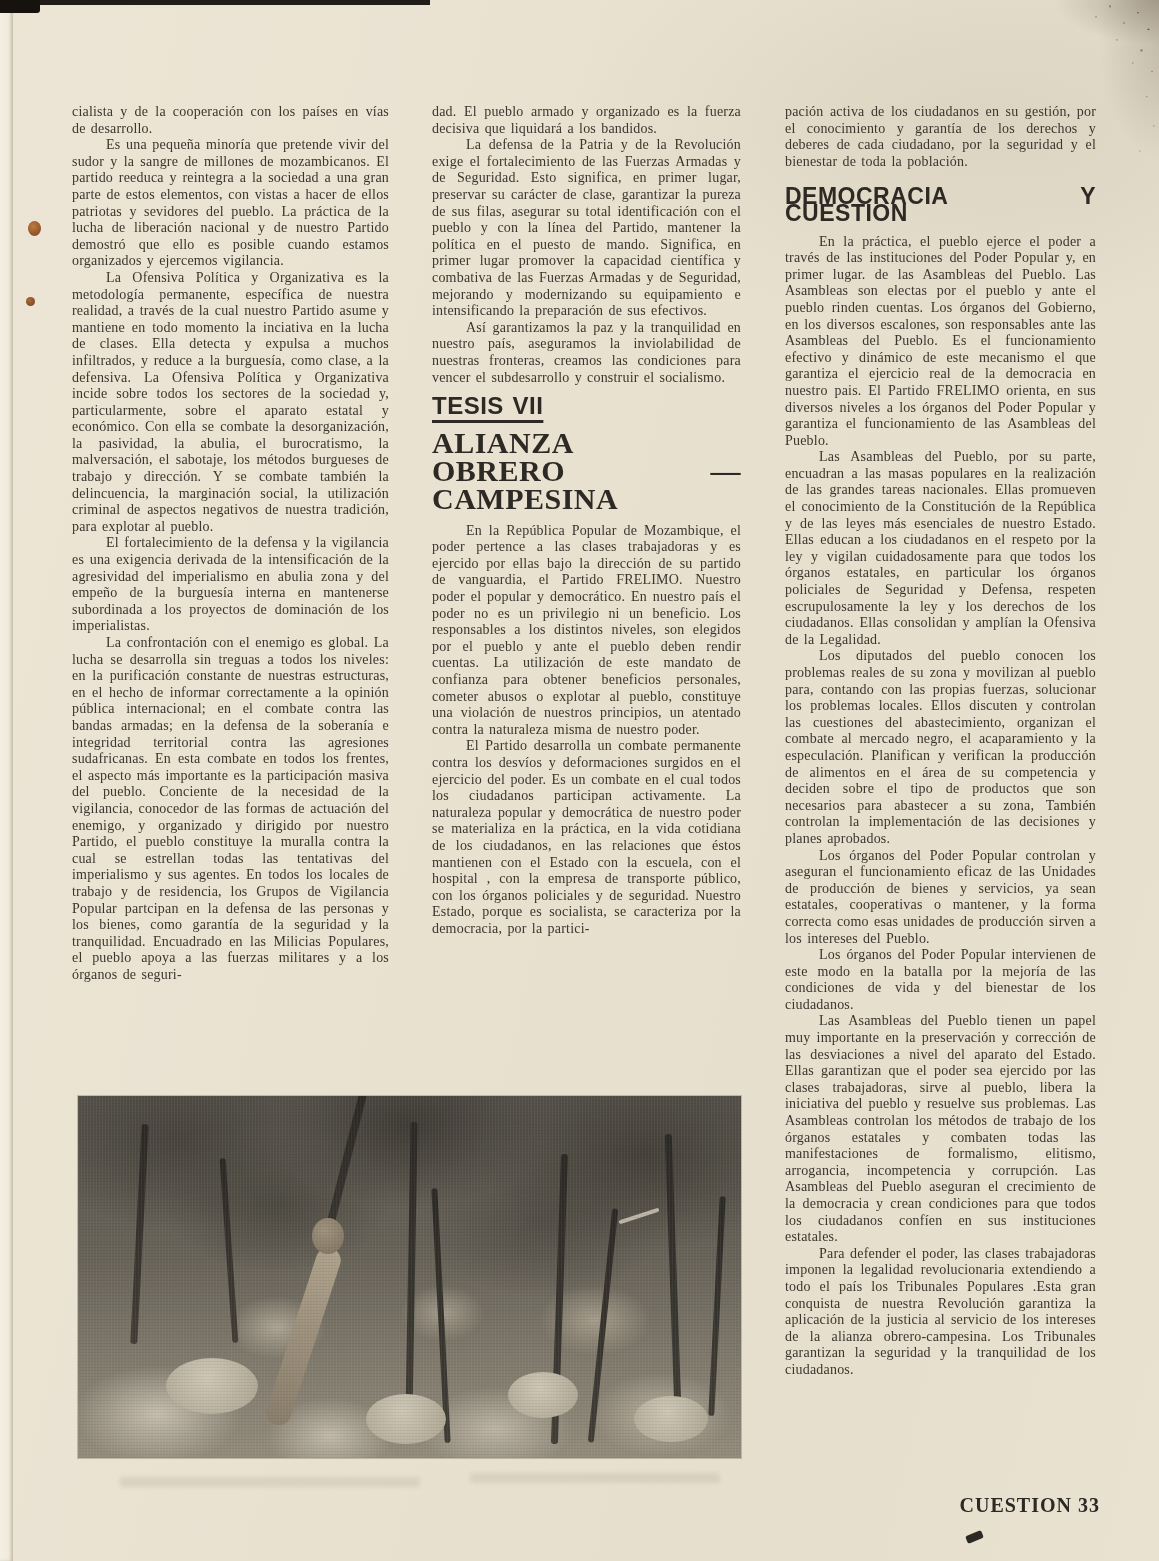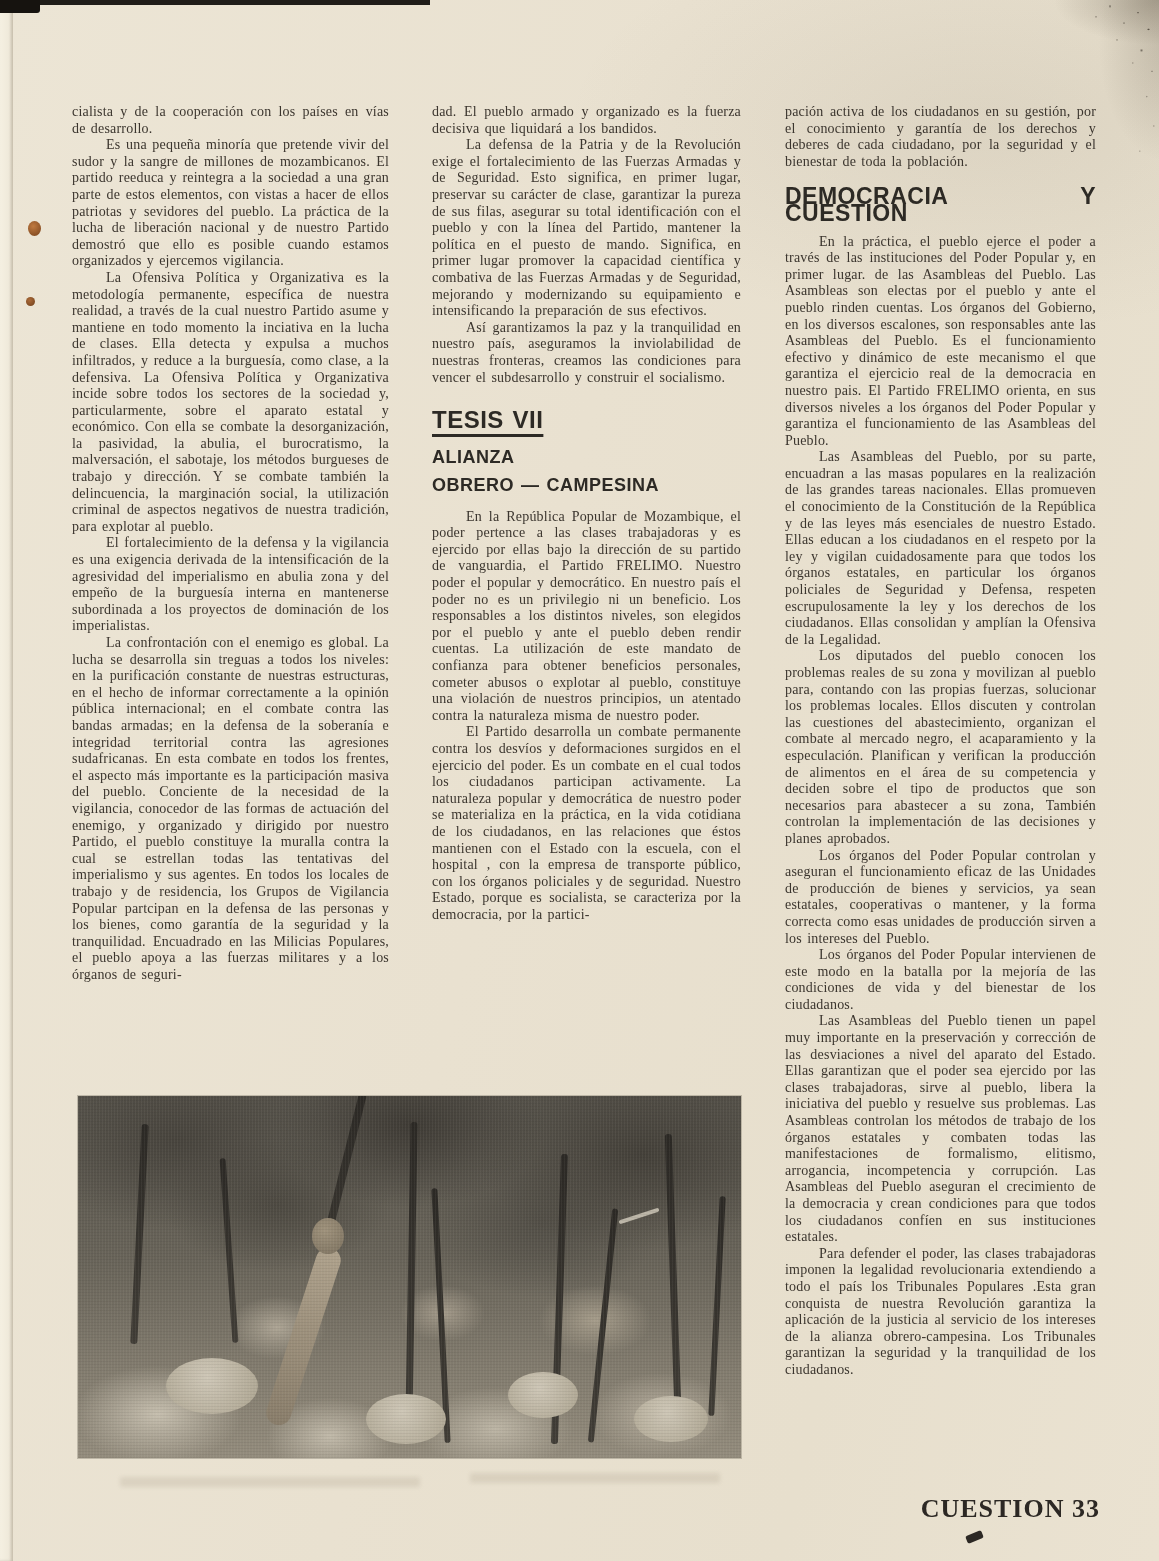--- a/index.html
+++ b/index.html
@@ -42,23 +42,23 @@
   
   .col{position:absolute;top:104px;text-align:justify;font-size:14px;line-height:16.6px;
        letter-spacing:0.2px;word-spacing:1.5px;hyphens:auto;}
   .col p{margin:0;text-indent:34px;}
   .col p.pc{text-indent:0;}
   .col p.pi{font-style:italic;font-size:15px;line-height:19.5px;letter-spacing:0.5px;
             word-spacing:3px;margin:4px 0 6px;text-indent:28px;}
   .col h2{font-family:"Liberation Sans", sans-serif;font-weight:700;color:#2d2a25;
           text-indent:0;letter-spacing:0.5px;}
   .col h2.h{font-size:23px;margin:18px 0 12px;}
-  .col h2.hu{font-size:24px;margin:26px 0 12px;text-decoration:underline;
+  .col h2.hu{font-size:24px;margin:12px 0 12px;text-decoration:underline;
              text-decoration-thickness:2.5px;text-underline-offset:6px;}
-  .col h2.hm{font-size:18px;line-height:28px;margin:14px 0 10px;}
+  .col h2.hm{font-size:30px;line-height:28px;margin:14px 0 10px;font-family:Liberation Serif, serif;}
   #col1{left:72px;width:317px;}
   #col2{left:432px;width:309px;}
   #col3{left:785px;width:311px;}
 
   
   .photo{position:absolute;left:78px;top:1096px;width:663px;height:362px;overflow:hidden;
     background:
       radial-gradient(120px 70px at 12% 88%, #cdc6b6 0%, transparent 70%),
       radial-gradient(90px 55px at 38% 94%, #c8c1b1 0%, transparent 70%),
       radial-gradient(110px 60px at 63% 92%, #c3bcac 0%, transparent 70%),
@@ -95,21 +95,21 @@
   .scratch{position:absolute;left:540px;top:118px;width:42px;height:4px;border-radius:2px;
            background:rgba(232,226,210,0.75);transform:rotate(-18deg);}
   .grain{position:absolute;inset:0;
     background:
       repeating-linear-gradient(0deg, rgba(20,18,15,0.06) 0 1px, transparent 1px 3px),
       repeating-linear-gradient(90deg, rgba(245,240,225,0.05) 0 1px, transparent 1px 3px),
       linear-gradient(rgba(110,100,85,0.08), rgba(110,100,85,0.08));}
 
   
   .footer{position:absolute;right:59px;top:1494px;font-family:"Liberation Serif",serif;
-          font-weight:700;font-size:26px;letter-spacing:1px;color:#2c2824;}
+          font-weight:700;font-size:20px;letter-spacing:1px;color:#2c2824;}
   .footer-mark{position:absolute;right:176px;top:1533px;width:17px;height:8px;border-radius:2px;
                background:#2c2824;transform:rotate(-22deg);}
 </style>
 </head>
 <body>
 
 <div class="page">
 
   <div class="edge-strip"></div>
   <div class="top-bar"></div>

